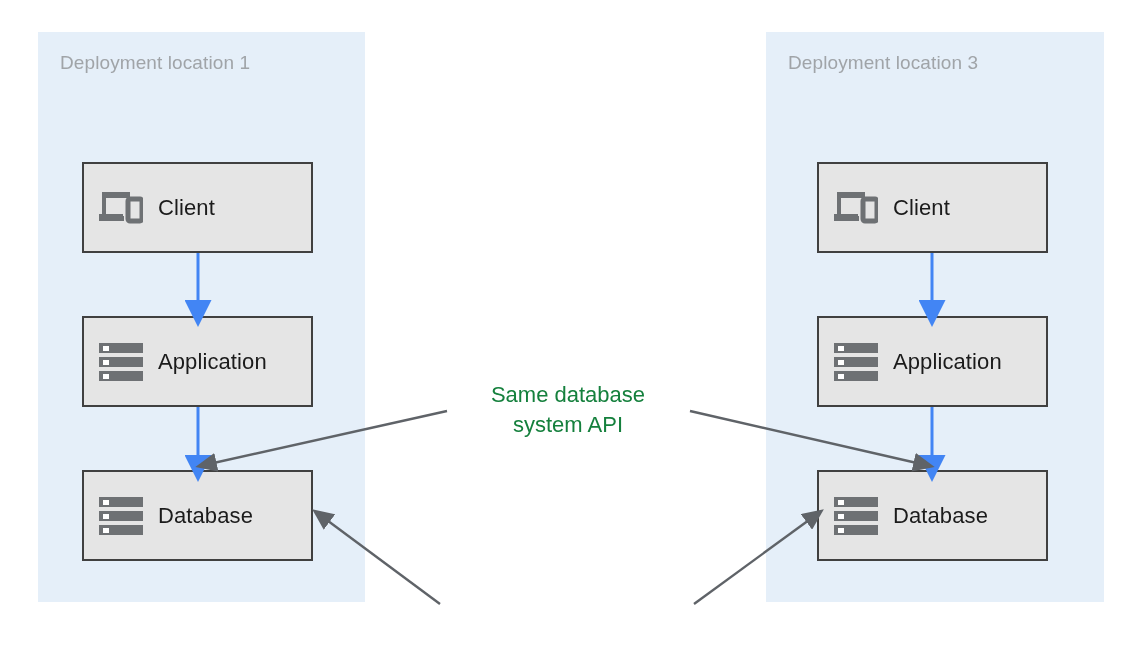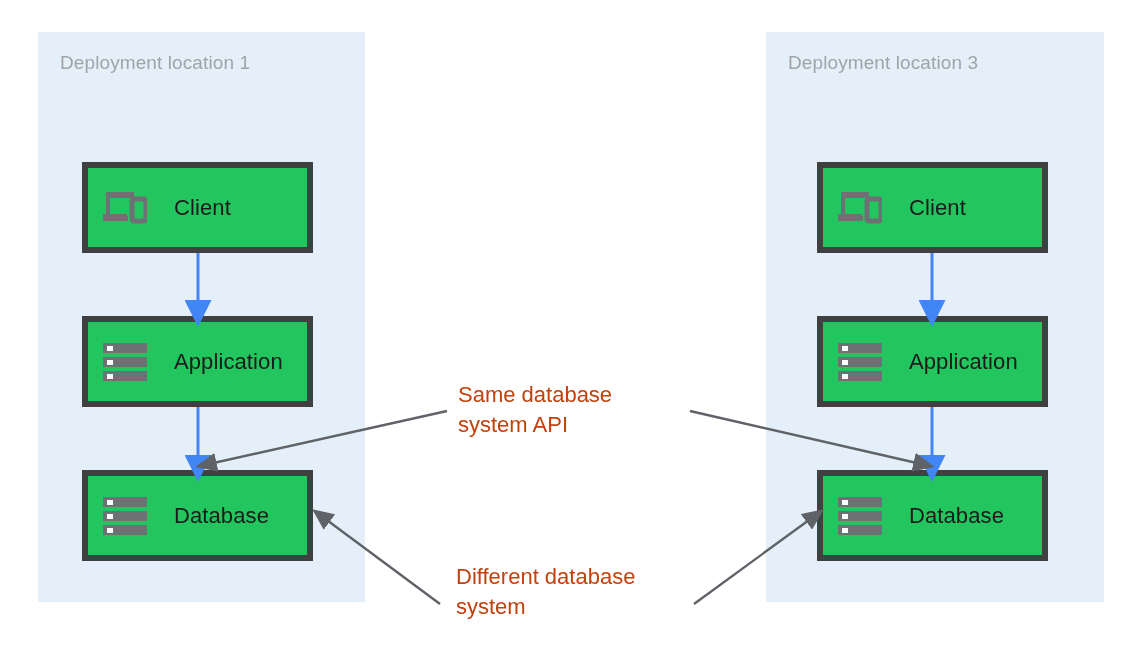--- a/index.html
+++ b/index.html
@@ -25,26 +25,25 @@
     position: absolute;
     left: 22px;
     top: 20px;
     font-size: 19px;
     color: #a0a4a8;
     letter-spacing: 0.1px;
     white-space: nowrap;
   }
   .node {
     position: absolute;
-    background: #22c55e;
-    border: 6px solid #404040;
+    background: #e5e5e5;
+    border: 2px solid #404040;
     box-sizing: border-box;
     display: flex;
     align-items: center;
-    gap: 12px;
   }
   .node .icon-wrap {
     width: 74px;
     min-width: 74px;
     display: flex;
     align-items: center;
     justify-content: center;
   }
   .node .node-label {
     font-size: 22px;
@@ -57,21 +56,22 @@
     left: 0;
     top: 0;
     width: 1132px;
     height: 662px;
     overflow: visible;
     pointer-events: none;
   }
   .annot {
     position: absolute;
     font-size: 22px;
-    color: #c2410c;
+    color: #15803d;
+    text-align: center;
     line-height: 30px;
     white-space: pre-line;
   }
 </style>
 </head>
 <body>
 
 <div id="canvas">
 
   <div class="zone" style="left:38px; top:32px; width:327px; height:570px;">
@@ -197,16 +197,14 @@
       <line x1="440" y1="604" x2="316" y2="512" stroke="#5f6368" stroke-width="2.4" marker-end="url(#grayhead)"></line>
     </g>
     <g>
       <line x1="694" y1="604" x2="820" y2="512" stroke="#5f6368" stroke-width="2.4" marker-end="url(#grayhead)"></line>
     </g>
   </svg>
 
   <div class="annot" style="left:458px; top:380px; width:220px;">Same database
 system API</div>
 
-  <div class="annot" style="left:456px; top:562px; width:224px;">Different database
-system</div>
 
 </div>
 
 </body></html>

